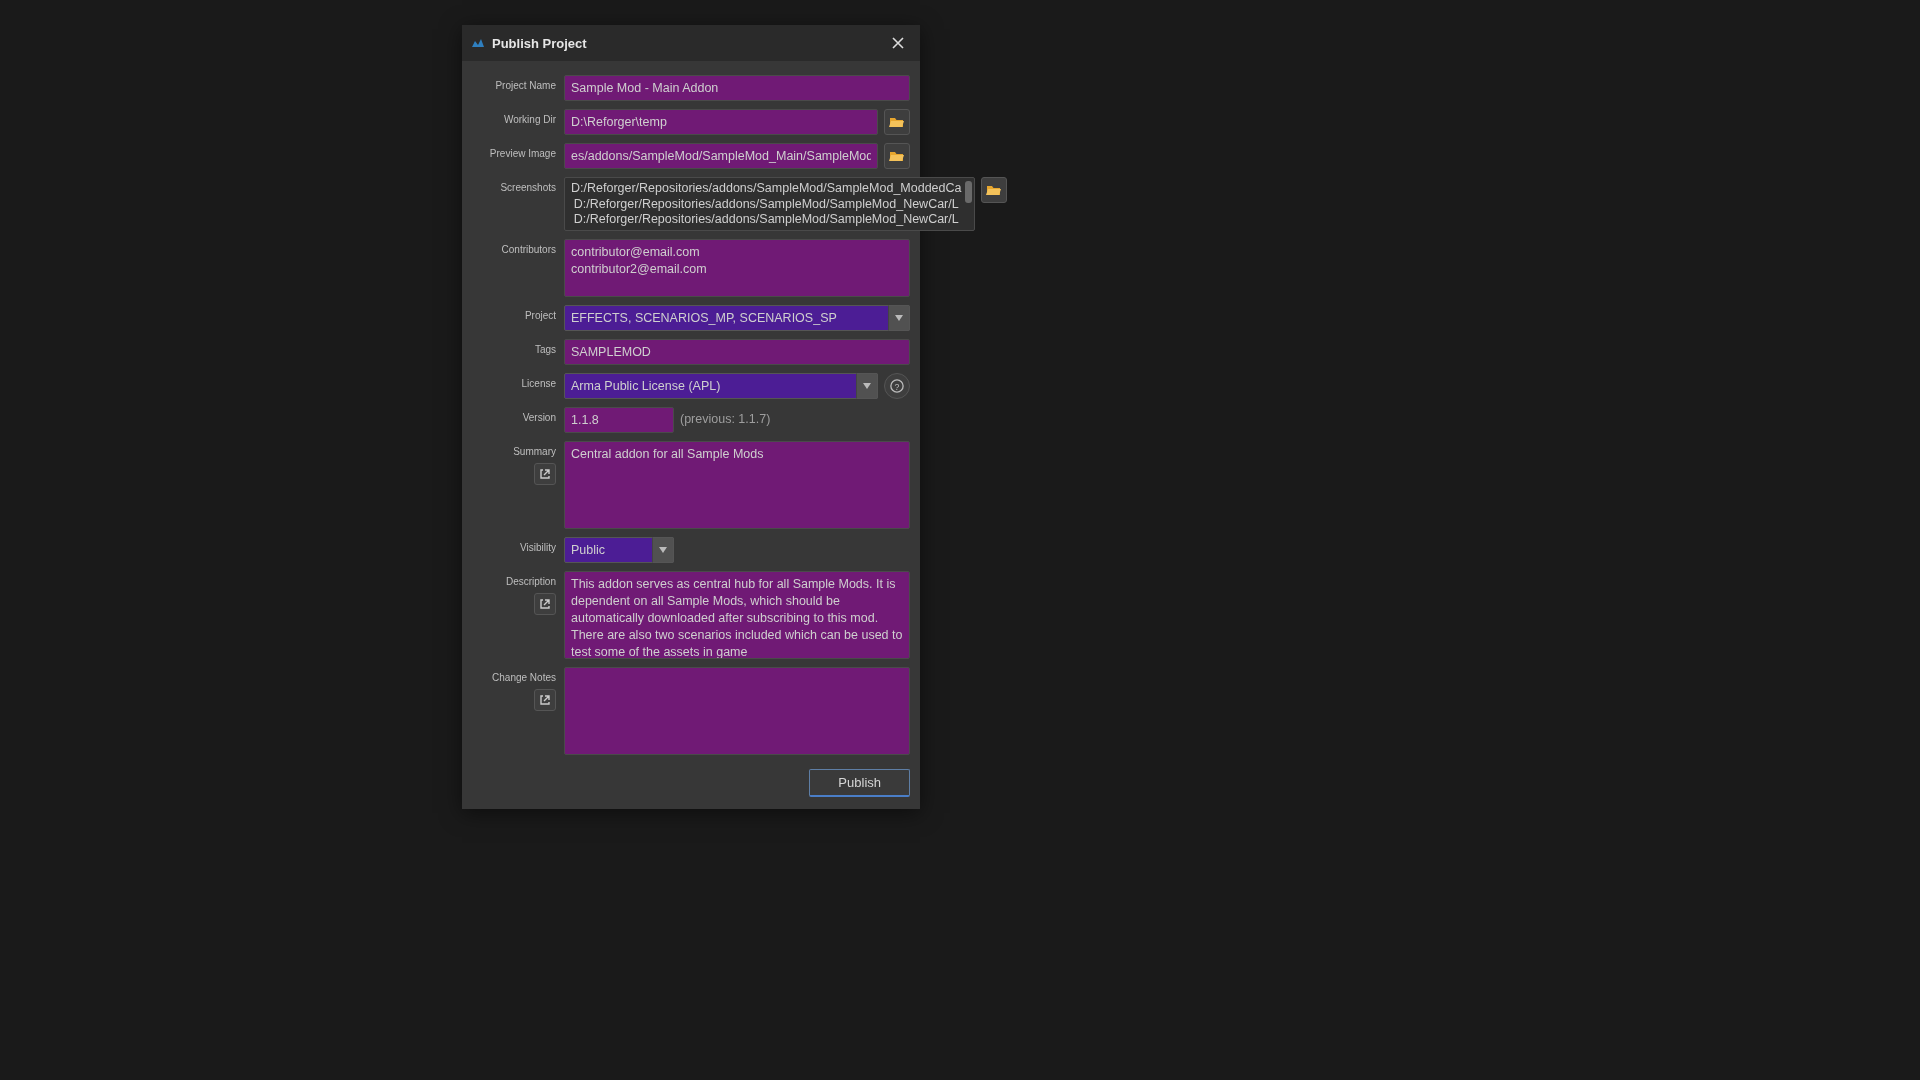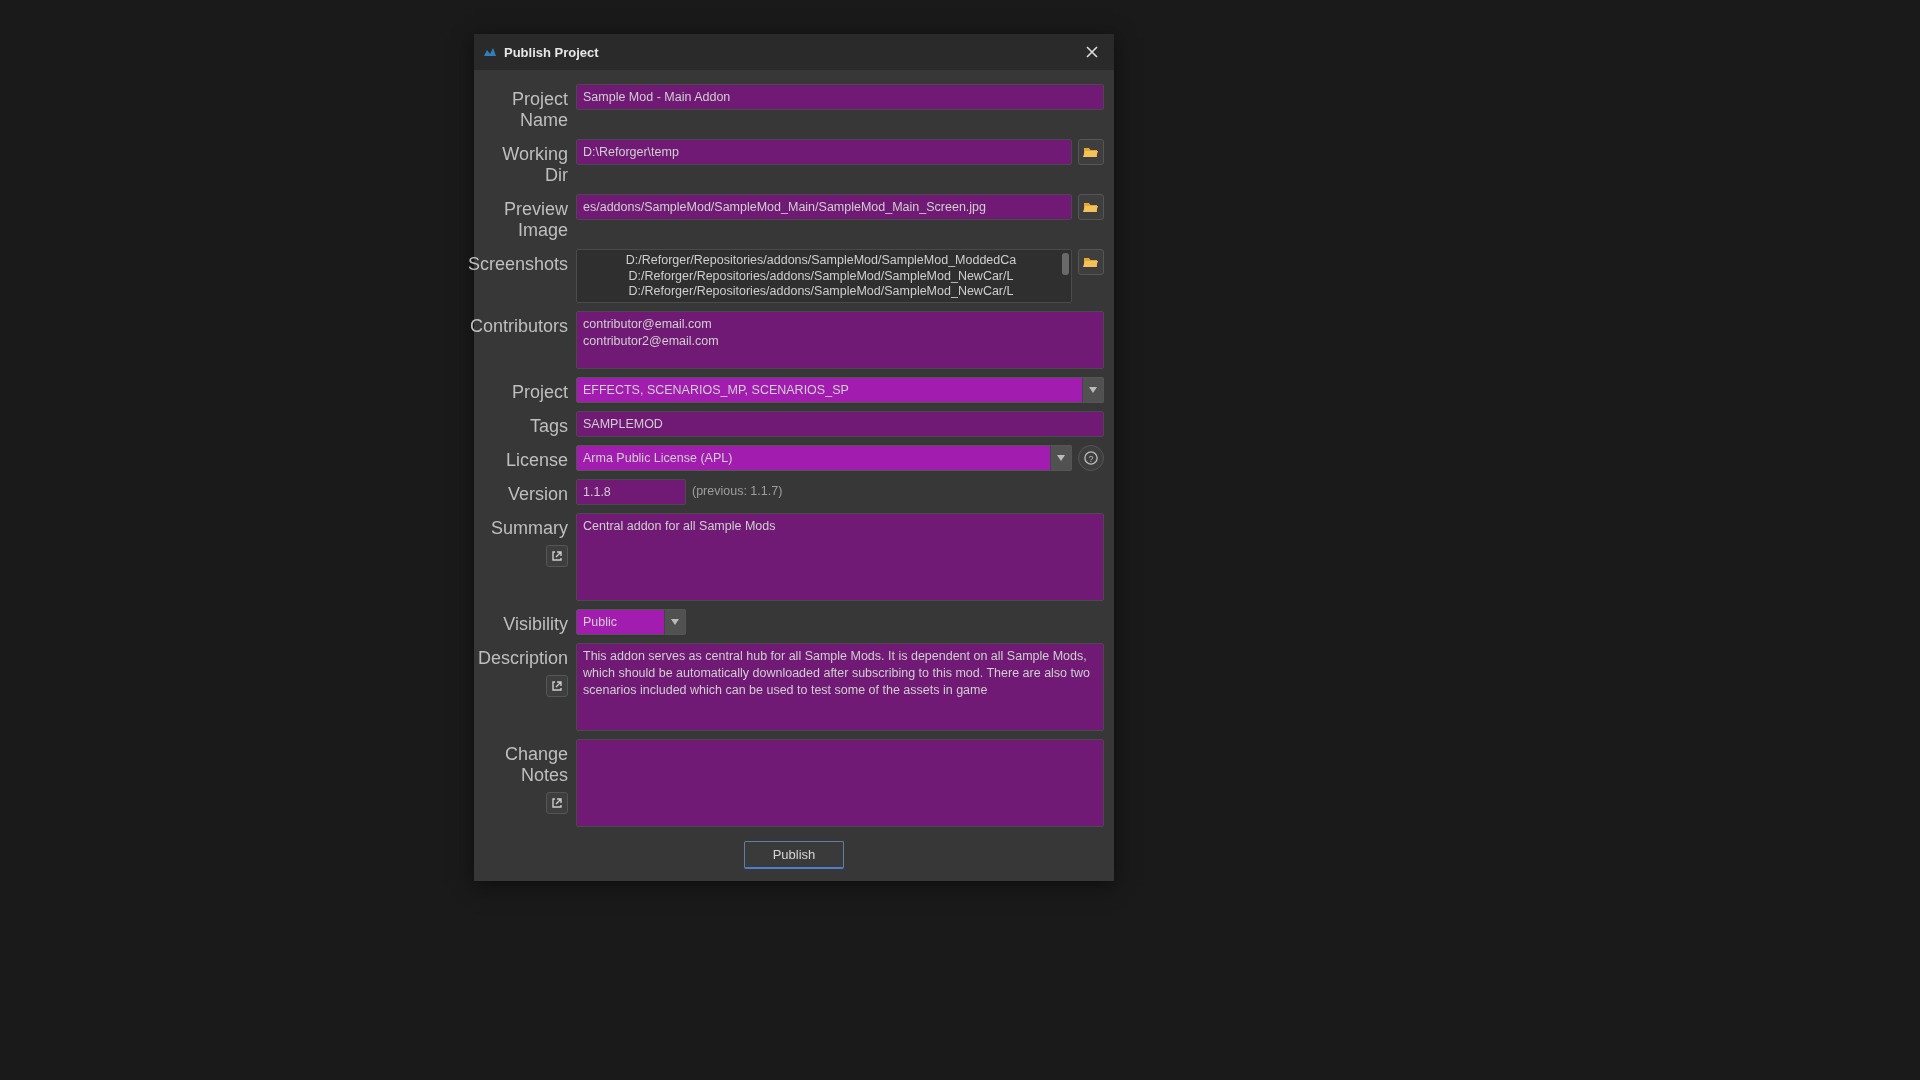--- a/index.html
+++ b/index.html
@@ -8,26 +8,25 @@
     font-family: -apple-system, "Segoe UI", Tahoma, sans-serif;
     font-size: 13px;
     color: #c0c0c0;
     width: 1920px;
     height: 1080px;
     overflow: hidden;
     position: relative;
   }
   .dialog {
     position: absolute;
-    left: 474px;
+    left: 462px;
     top: 25px;
-    width: 640px;
+    width: 458px;
     background: #373737;
     box-shadow: 0 4px 20px rgba(0,0,0,0.5);
-    margin-top: 9px;
   }
   .titlebar {
     background: #2a2a2a;
     height: 36px;
     display: flex;
     align-items: center;
     padding: 0 8px;
     gap: 6px;
   }
   .app-icon {
@@ -55,21 +54,21 @@
     display: flex;
     align-items: flex-start;
     margin-bottom: 8px;
   }
   .label-col {
     width: 92px;
     text-align: right;
     padding-right: 8px;
     padding-top: 5px;
     color: #bfbfbf;
-    font-size: 18px;
+    font-size: 10px;
     flex-shrink: 0;
     display: flex;
     flex-direction: column;
     align-items: flex-end;
     gap: 4px;
   }
   .field-col {
     flex: 1;
     display: flex;
     gap: 6px;
@@ -89,21 +88,21 @@
   .input { height: 26px; }
   .textarea {
     resize: none;
     line-height: 1.35;
   }
   .select-wrap {
     position: relative;
     display: flex;
     flex: 1;
   }
-  .select-wrap .input { padding-right: 26px; background:#a21caf; border-color:#555; }
+  .select-wrap .input { padding-right: 26px; background:#4c1d95; border-color:#555; }
   .dd-btn {
     position: absolute;
     right: 0; top: 0;
     width: 22px; height: 26px;
     background: #515151;
     border: 1px solid #555;
     border-left: 1px solid #444;
     display: flex; align-items: center; justify-content: center;
     cursor: pointer;
     border-radius: 0 2px 2px 0;
@@ -145,21 +144,21 @@
     width: 22px; height: 22px;
     background: #3e3e3e;
     border: 1px solid #555;
     border-radius: 3px;
     display:flex;align-items:center;justify-content:center;
     cursor:pointer;
     margin-top: 2px;
   }
   .footer {
     display: flex;
-    justify-content: center;
+    justify-content: flex-end;
     padding-top: 6px;
   }
   .publish-btn {
     background: #3a3a3a;
     border: 1px solid #5e7ea5;
     border-bottom: 2px solid #4a7ec8;
     color: #d6d6d6;
     padding: 5px 28px;
     font-size: 13px;
     cursor: pointer;

